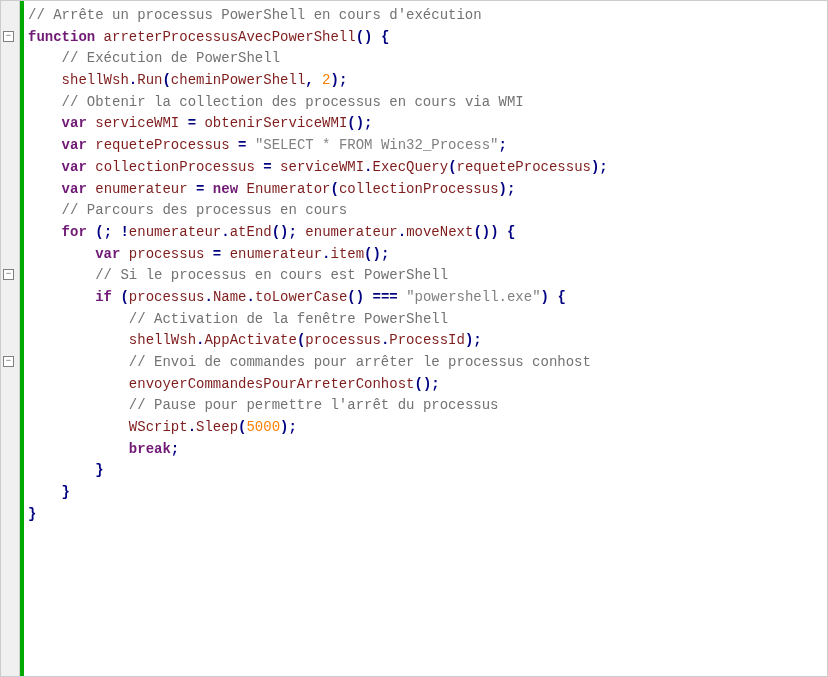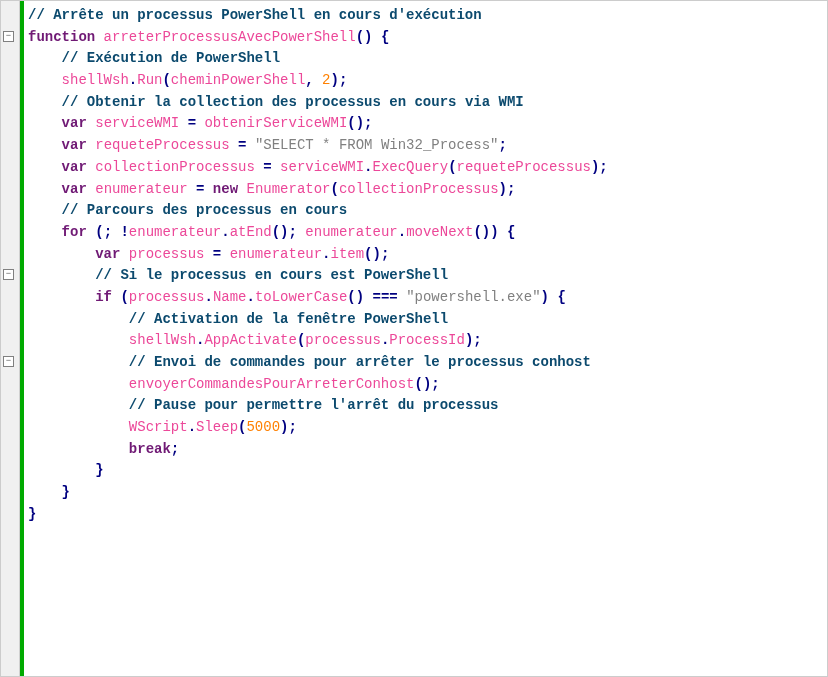--- a/index.html
+++ b/index.html
@@ -47,26 +47,26 @@
     flex-direction: column;
     padding: 4px 0 4px 4px;
     border-left: 4px solid #00aa00;
     flex: 1;
     white-space: pre;
     overflow: hidden;
   }
   .line {
     display: block;
   }
-  .tok-comment { color: #0c4a6e; font-weight: bold; }
+  .tok-comment { color: #737373; }
   .tok-keyword { color: #701a75; font-weight: bold; }
   .tok-string  { color: #808080; }
   .tok-number  { color: #ff8000; }
   .tok-punct   { color: #000080; font-weight: bold; }
-  .tok-ident   { color: #ec4899; }
+  .tok-ident   { color: #7f1d1d; }
 </style>
 </head>
 <body>
 
 <div class="editor">
   <div class="gutter">
       <div class="fold" style="top: 29.7px;">−</div>
       <div class="fold" style="top: 268.4px;">−</div>
       <div class="fold" style="top: 355.2px;">−</div>
     </div>

